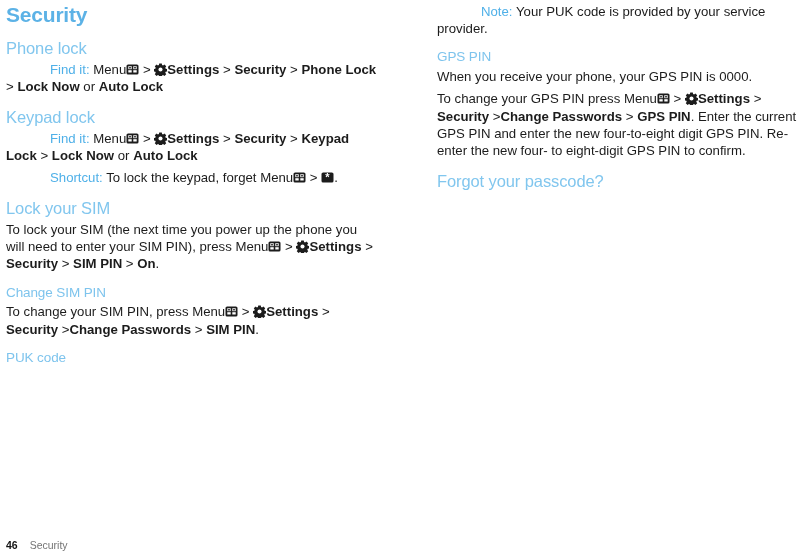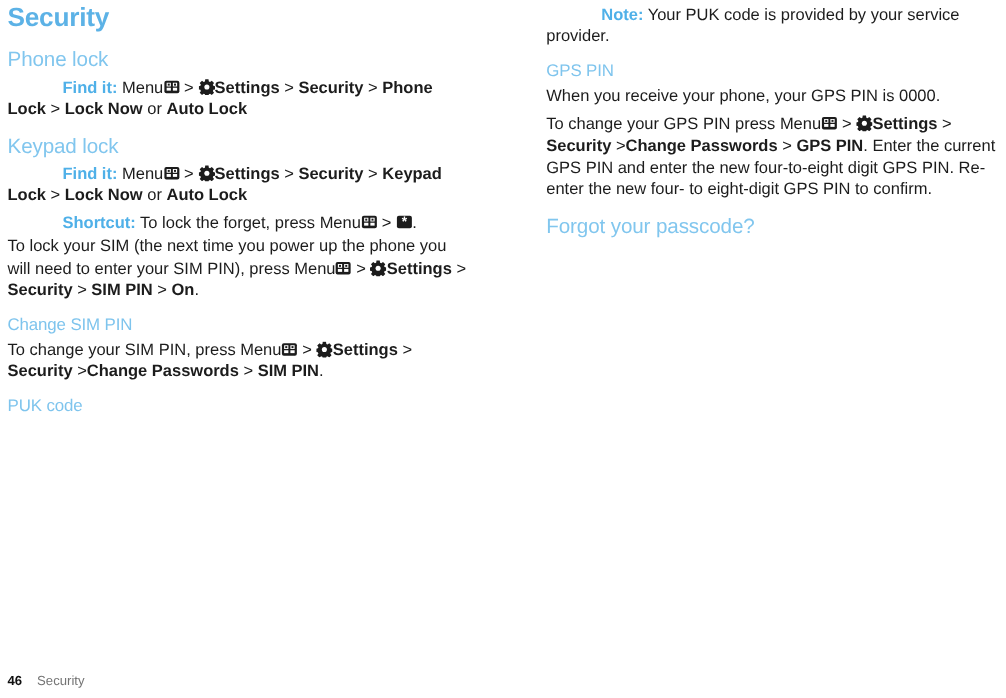--- a/index.html
+++ b/index.html
@@ -64,21 +64,21 @@
   p.body {
     font-size: 13.2px;
     line-height: 17.2px;
     margin: 0;
     padding-top: 5px;
     color: #1c1c1c;
   }
   p.tight { padding-top: 2px; }
   .b { font-weight: bold; }
   .lead {
-    font-weight: bold;
+    font-weight: normal;
     color: #4fb0e8;
     padding-left: 44px;
   }
   .sep { font-weight: normal; }
 
   
   .icn {
     display: inline-block;
     vertical-align: -2px;
     line-height: 0;
@@ -161,36 +161,37 @@
       <span class="sep">&gt;</span>
       <span class="b">Keypad Lock</span>
       <span class="sep">&gt;</span>
       <span class="b">Lock Now</span>
       <span>or</span>
       <span class="b">Auto Lock</span>
     </p>
 
     <p class="body">
       <span class="lead">Shortcut:</span>
-      <span>To lock the forget, press Menu</span><span class="icn"><svg width="13" height="13" viewBox="0 0 13 13">
+      <span>To lock the keypad, forget Menu</span><span class="icn"><svg width="13" height="13" viewBox="0 0 13 13">
             <rect x="0.5" y="1.5" width="12" height="10" rx="1.6" fill="#1c1c1c"></rect>
             <rect x="2.3" y="3.2" width="3.4" height="3" fill="#ffffff"></rect>
             <rect x="7.3" y="3.2" width="3.4" height="3" fill="#ffffff"></rect>
             <rect x="2.3" y="7.2" width="3.4" height="2.3" fill="#ffffff"></rect>
             <rect x="7.3" y="7.2" width="3.4" height="2.3" fill="#ffffff"></rect>
             <rect x="3.2" y="3.9" width="1.6" height="1.6" fill="#1c1c1c"></rect>
             <rect x="8.2" y="3.9" width="1.6" height="1.6" fill="#1c1c1c"></rect>
           </svg></span>
       <span class="sep">&gt;</span>
       <span class="icn"><svg width="13" height="13" viewBox="0 0 13 13">
             <rect x="0.5" y="1.5" width="12" height="10" rx="1.6" fill="#1c1c1c"></rect>
             <text x="6.5" y="9.6" font-family="'Liberation Sans', sans-serif" font-size="11" font-weight="bold" fill="#ffffff" text-anchor="middle">*</text>
           </svg></span><span>.</span>
     </p>
 
+    <h2 class="h1">Lock your SIM</h2>
     <p class="body tight">
       <span>To lock your SIM (the next time you power up the phone you will need to enter your SIM PIN), press Menu</span><span class="icn"><svg width="13" height="13" viewBox="0 0 13 13">
             <rect x="0.5" y="1.5" width="12" height="10" rx="1.6" fill="#1c1c1c"></rect>
             <rect x="2.3" y="3.2" width="3.4" height="3" fill="#ffffff"></rect>
             <rect x="7.3" y="3.2" width="3.4" height="3" fill="#ffffff"></rect>
             <rect x="2.3" y="7.2" width="3.4" height="2.3" fill="#ffffff"></rect>
             <rect x="7.3" y="7.2" width="3.4" height="2.3" fill="#ffffff"></rect>
             <rect x="3.2" y="3.9" width="1.6" height="1.6" fill="#1c1c1c"></rect>
             <rect x="8.2" y="3.9" width="1.6" height="1.6" fill="#1c1c1c"></rect>
           </svg></span>

